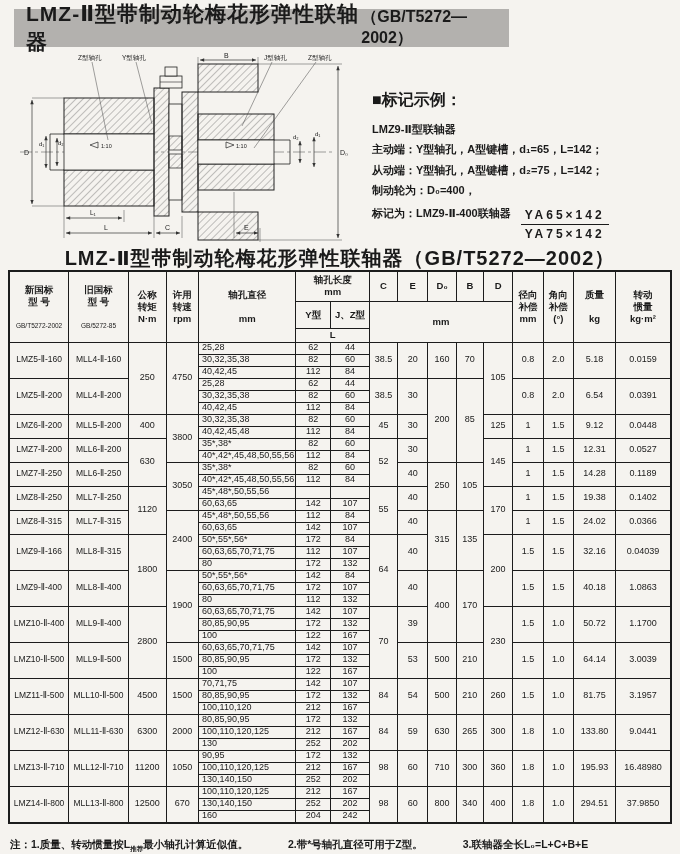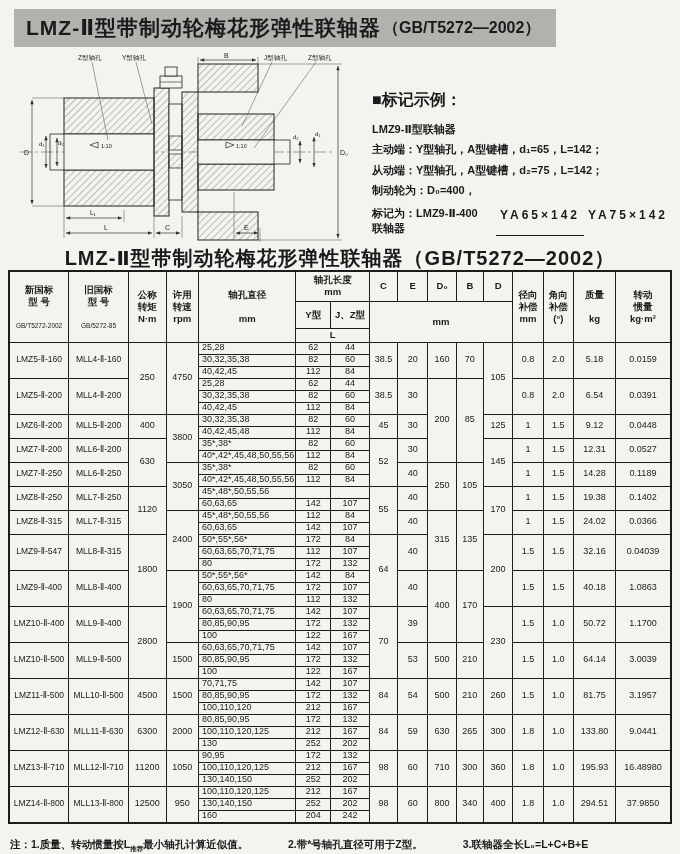--- a/index.html
+++ b/index.html
@@ -1,31 +1,31 @@
 <!DOCTYPE html>
 <html><head>
 <meta charset="utf-8">
 <style>
   html,body{margin:0;padding:0;background:#e8e6e2;}
   .page{position:relative;width:680px;height:854px;background:#f5f3ef;overflow:hidden;
         font-family:"Liberation Sans","DejaVu Sans",sans-serif;color:#1a1a1a;}
   
-  .banner{position:absolute;left:14px;top:9px;width:542px;height:38px;background:#b3b1ae;
+  .banner{position:absolute;left:14px;top:9px;width:495px;height:38px;background:#b3b1ae;
           display:flex;align-items:center;padding-left:12px;box-sizing:border-box;}
   .banner .t1{font-size:21px;font-weight:bold;letter-spacing:1px;}
   .banner .t2{font-size:16px;font-weight:bold;margin-left:2px;}
   
   .drawing{position:absolute;left:2px;top:52px;width:352px;height:196px;}
   
   .marking{position:absolute;left:372px;top:90px;width:300px;}
   .marking .head{font-size:16px;font-weight:bold;margin-bottom:8px;}
   .marking .ln{font-size:11px;font-weight:bold;line-height:1.85;}
   .mark-final{display:flex;margin-top:6px;}
   .mark-final .lbl{font-size:11px;font-weight:bold;}
-  .fraction{display:inline-flex;margin-left:10px;text-align:center;}
+  .fraction{display:inline-flex;flex-direction:column;margin-left:10px;text-align:center;}
   .fraction span{font-size:12px;font-weight:bold;letter-spacing:3px;padding:0 4px;line-height:1.5;}
   .fraction .top{border-bottom:1.5px solid #1a1a1a;}
   
   .tbl-title{position:absolute;left:0;top:245px;width:100%;text-align:center;
              font-size:20px;font-weight:bold;letter-spacing:1px;}
   
   .spec-table{position:absolute;left:8px;top:270px;width:664px;border-collapse:collapse;
               table-layout:fixed;border:2px solid #1c1c1c;}
   .spec-table th,.spec-table td{border:1px solid #1c1c1c;text-align:center;vertical-align:middle;
               font-size:9px;padding:0 1px;height:11px;line-height:1.1;overflow:hidden;}
@@ -388,21 +388,21 @@
           <td rowspan="2">1.5</td>
           <td rowspan="2">24.02</td>
           <td rowspan="2">0.0366</td>
         </tr>
         <tr>
           <td class="bore">60,63,65</td>
           <td>142</td>
           <td>107</td>
         </tr>
         <tr>
-          <td rowspan="3" class="mod">LMZ9-Ⅱ-547</td>
+          <td rowspan="3" class="mod">LMZ9-Ⅱ-166</td>
           <td rowspan="3" class="mod">MLL8-Ⅱ-315</td>
           <td rowspan="6">1800</td>
           <td class="bore">50*,55*,56*</td>
           <td>172</td>
           <td>84</td>
           <td rowspan="6">64</td>
           <td rowspan="3">40</td>
           <td rowspan="6">200</td>
           <td rowspan="3">1.5</td>
           <td rowspan="3">1.5</td>
@@ -575,21 +575,21 @@
         </tr>
         <tr>
           <td class="bore">130,140,150</td>
           <td>252</td>
           <td>202</td>
         </tr>
         <tr>
           <td rowspan="3" class="mod">LMZ14-Ⅱ-800</td>
           <td rowspan="3" class="mod">MLL13-Ⅱ-800</td>
           <td rowspan="3">12500</td>
-          <td rowspan="3">950</td>
+          <td rowspan="3">670</td>
           <td class="bore">100,110,120,125</td>
           <td>212</td>
           <td>167</td>
           <td rowspan="3">98</td>
           <td rowspan="3">60</td>
           <td rowspan="3">800</td>
           <td rowspan="3">340</td>
           <td rowspan="3">400</td>
           <td rowspan="3">1.8</td>
           <td rowspan="3">1.0</td>

